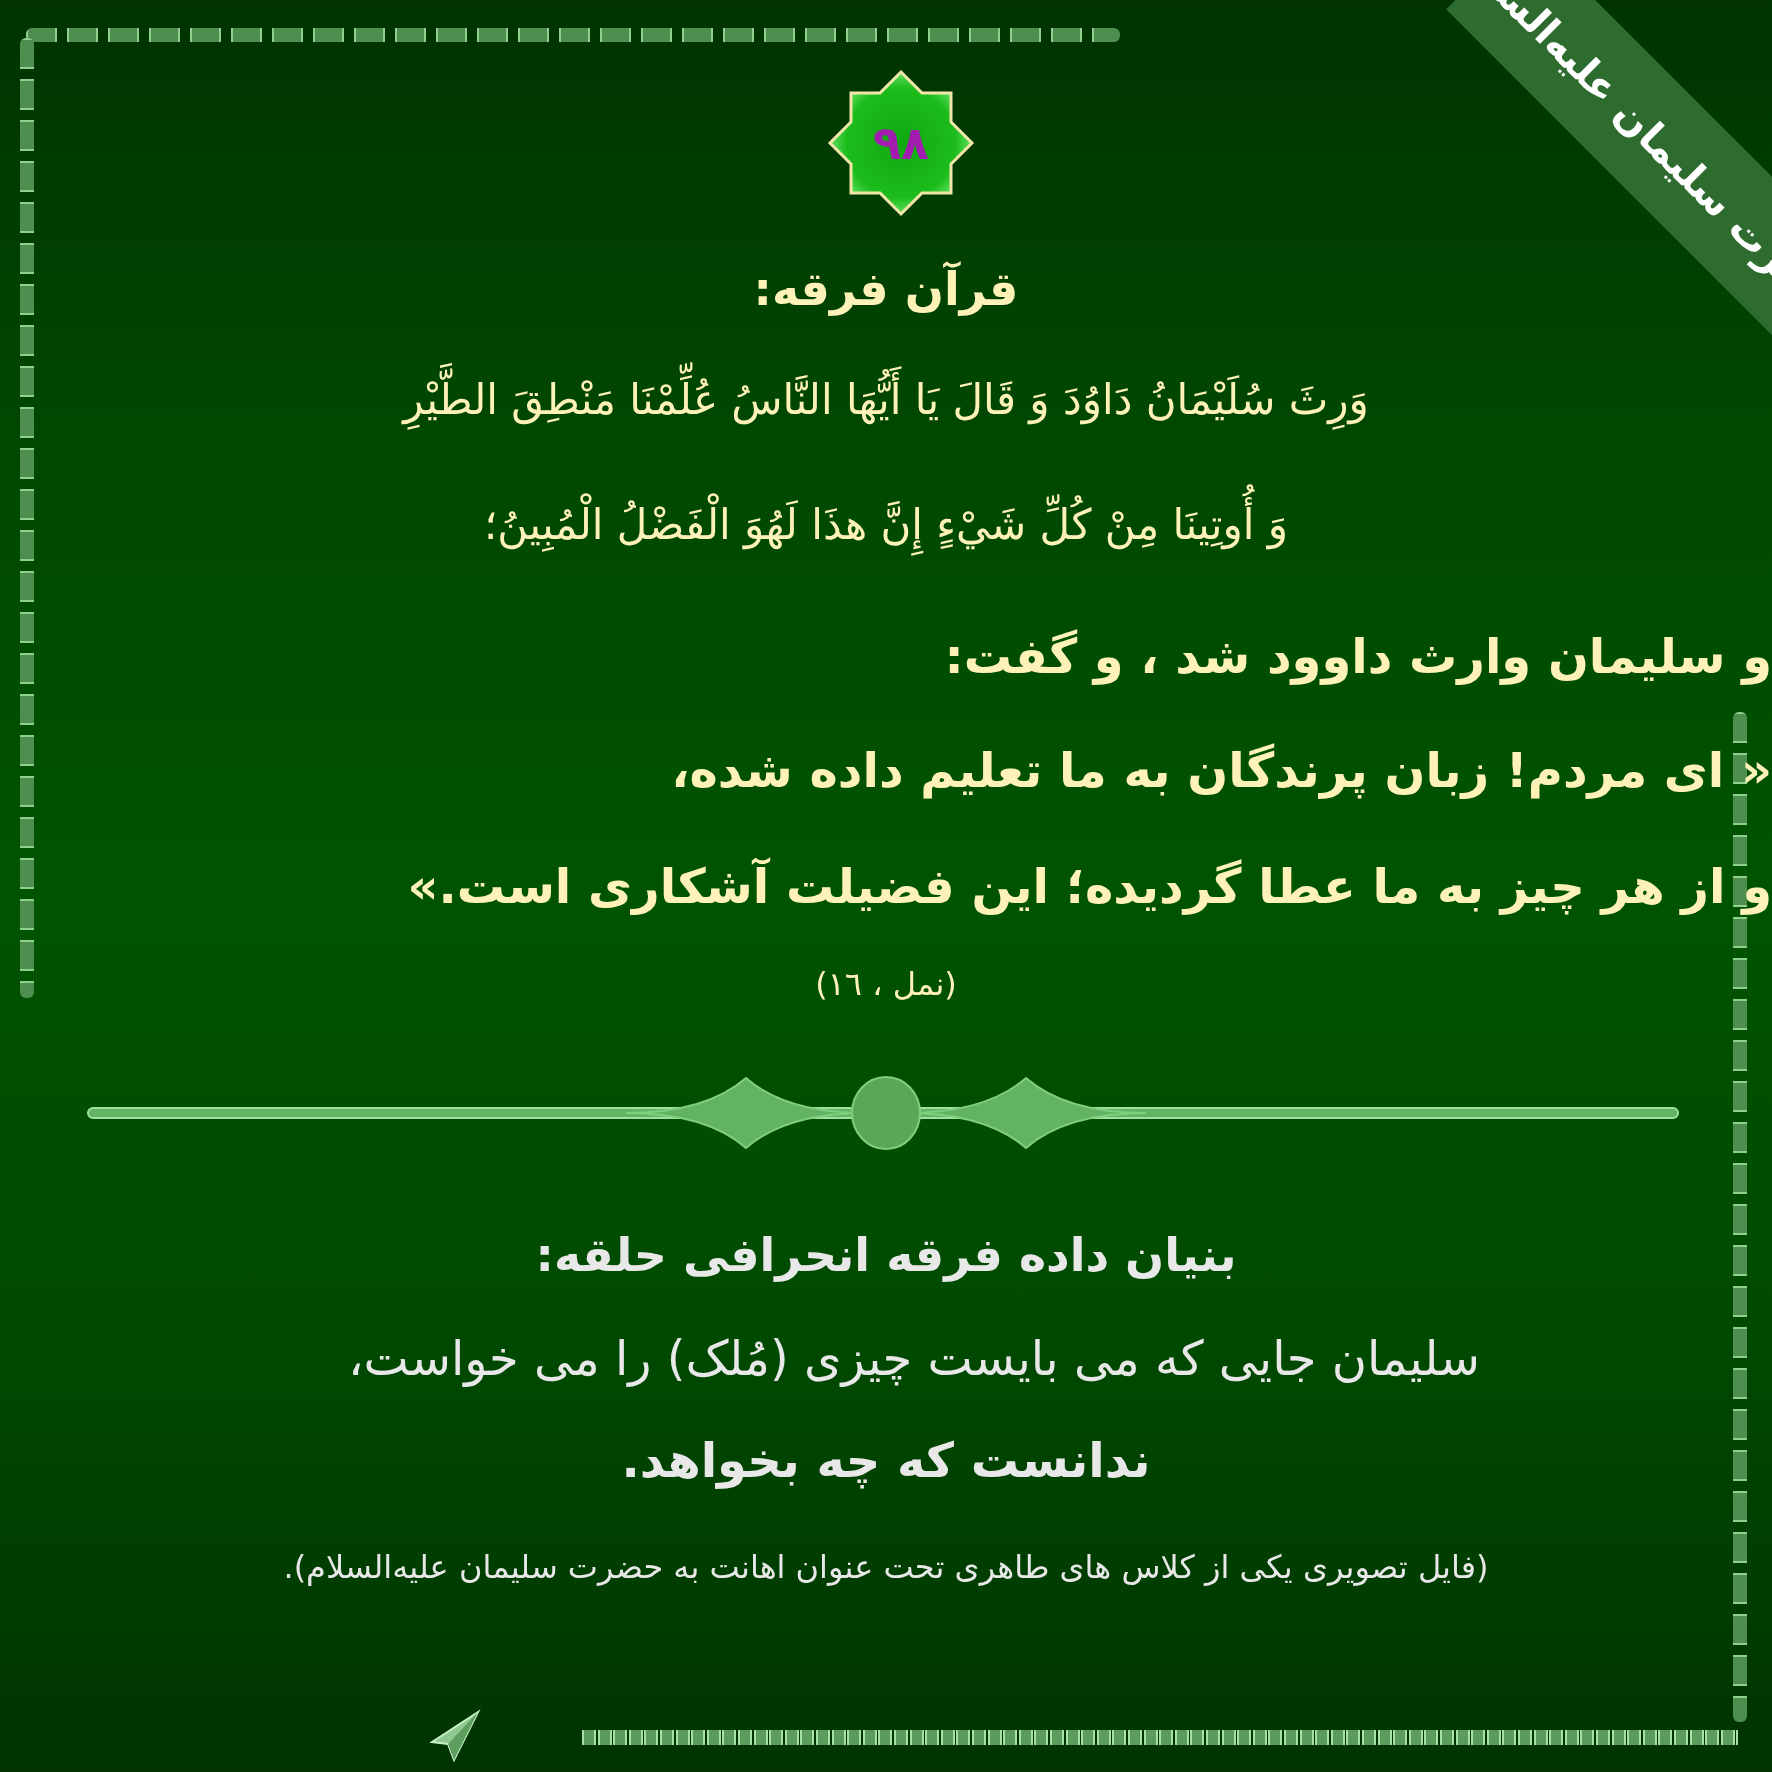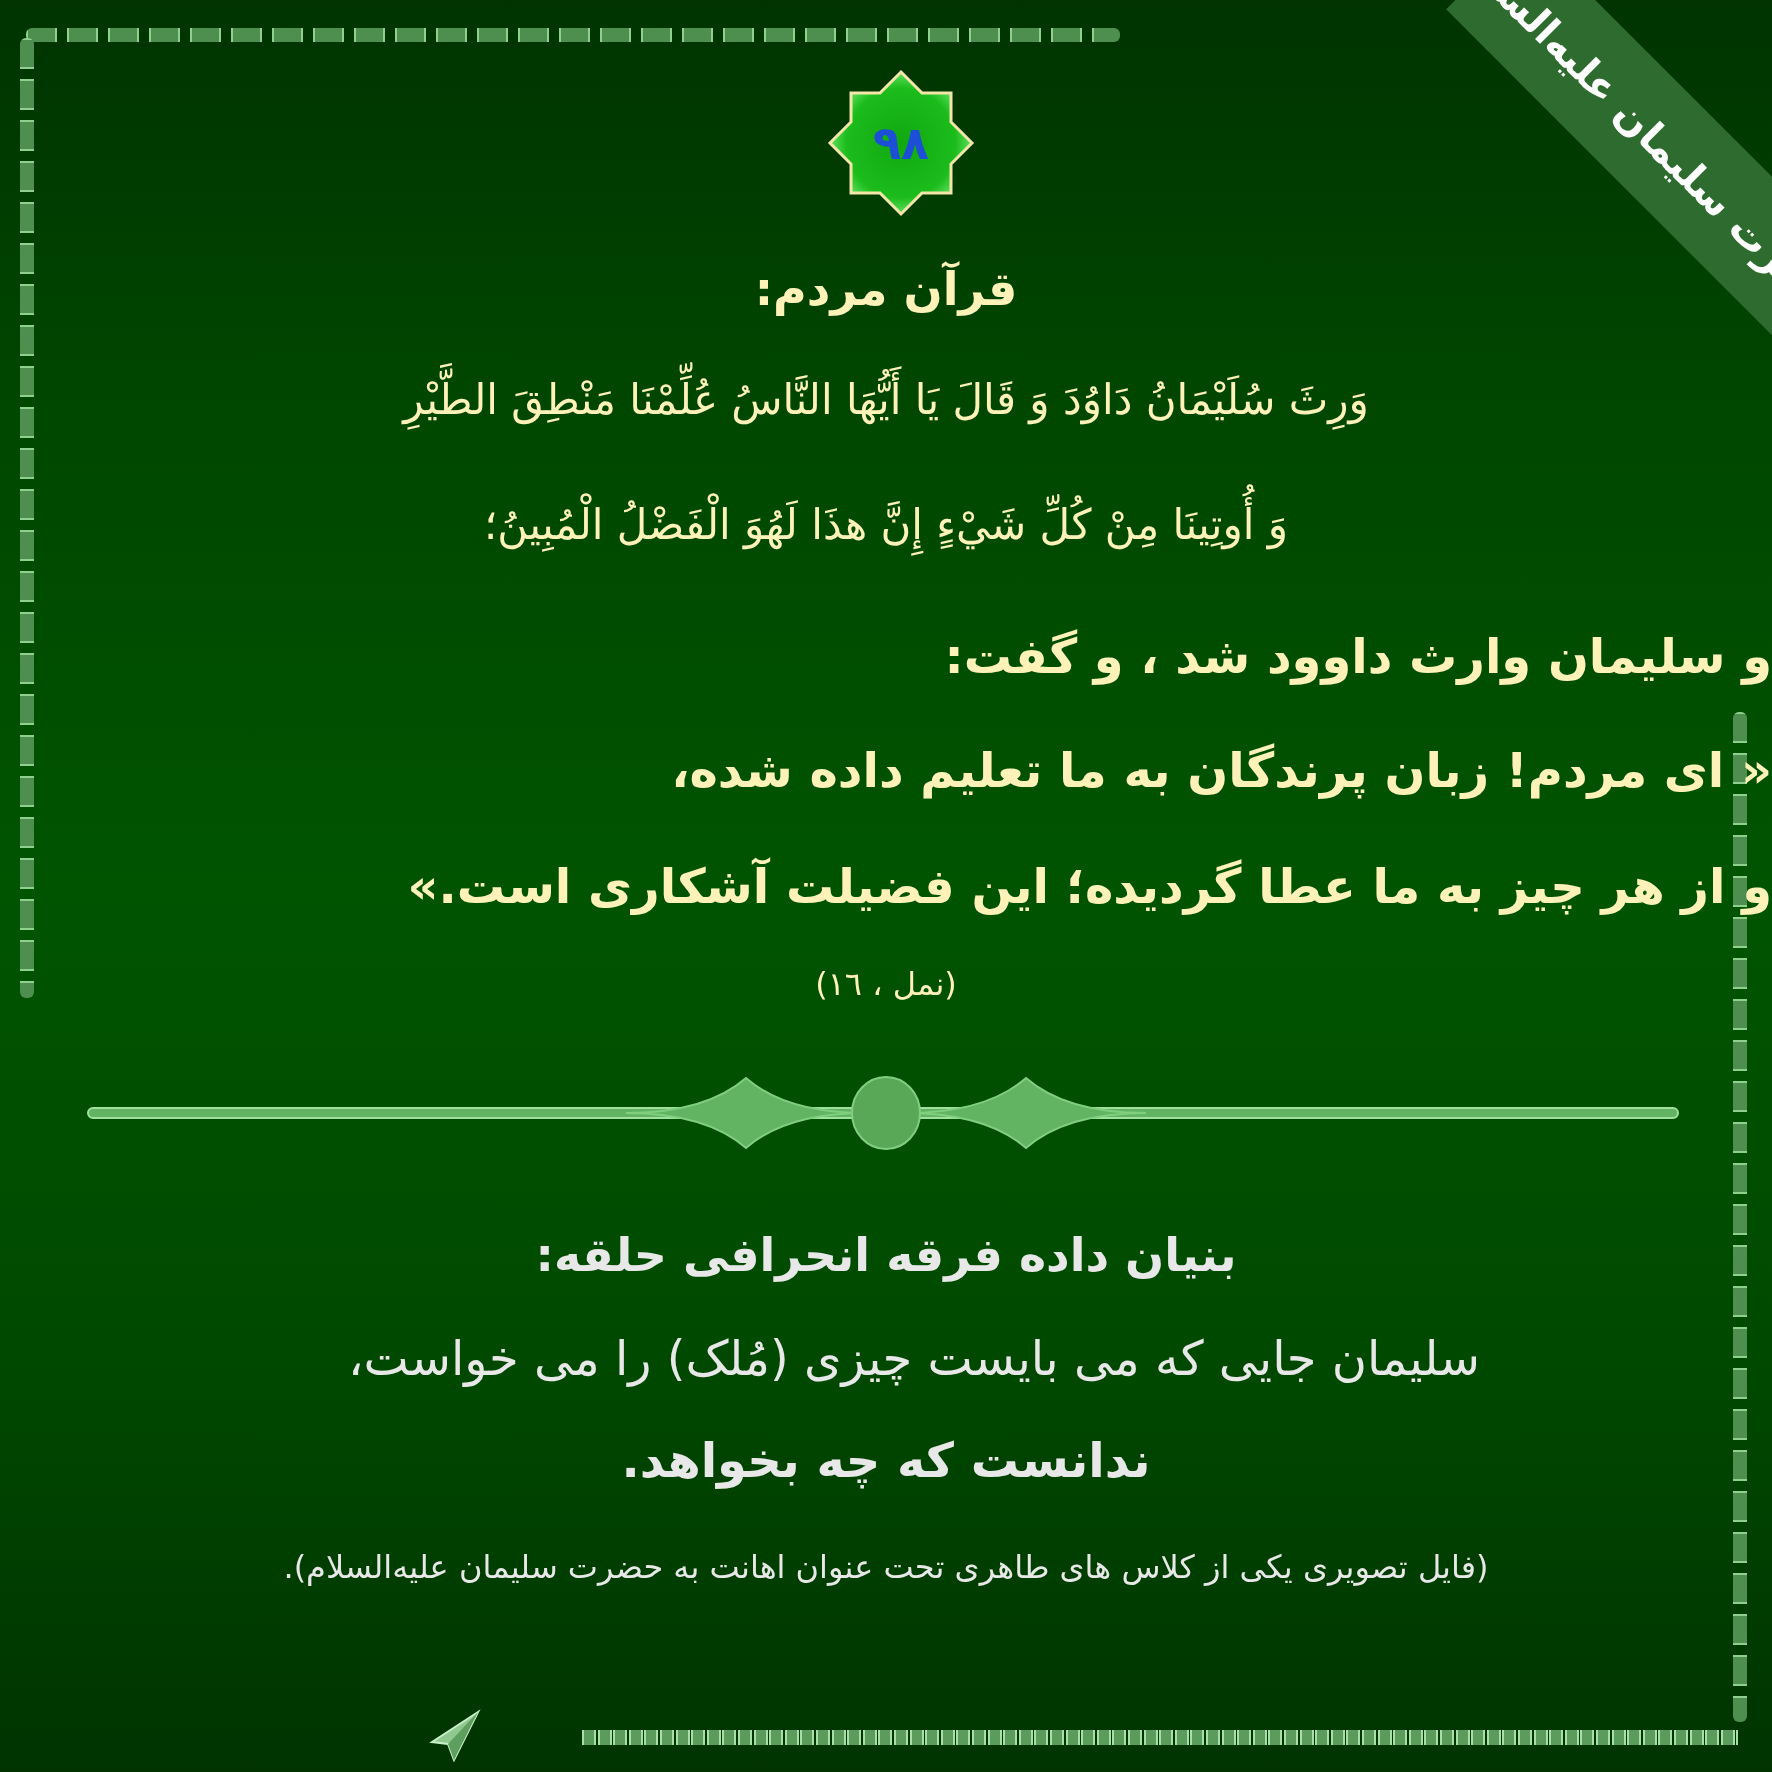--- a/index.html
+++ b/index.html
@@ -62,21 +62,21 @@
     }
     .badge-wrap {
       position: absolute;
       left: 826px; top: 68px;
       width: 150px; height: 150px;
     }
     .badge-num {
       position: absolute;
       left: 0; top: 0; width: 150px; height: 150px;
       display: flex; align-items: center; justify-content: center;
-      color: #1d4ed8; font-size: 46px; font-weight: bold;
+      color: #a21caf; font-size: 46px; font-weight: bold;
     }
     .center-line {
       position: absolute;
       left: 0; width: 1772px;
       text-align: center;
       direction: rtl;
       white-space: nowrap;
     }
     .cream { color: #fff2b8; }
     .grey { color: #e8e8e8; }
@@ -131,21 +131,21 @@
         <stop offset="0%" stop-color="#10a810"></stop>
         <stop offset="70%" stop-color="#1cbc1c"></stop>
         <stop offset="100%" stop-color="#7cf07c"></stop>
       </radialGradient>
     </defs>
     <polygon points="75,4 96,25 125,25 125,54 146,75 125,96 125,125 96,125 75,146 54,125 25,125 25,96 4,75 25,54 25,25 54,25" fill="url(#bg1)" stroke="#f3e6a8" stroke-width="3"></polygon>
   </svg>
   <div class="badge-num">۹۸</div>
 </div>
 
-<div class="center-line cream title-quran">قرآن مردم:</div>
+<div class="center-line cream title-quran">قرآن فرقه:</div>
 <div class="center-line cream verse verse1">وَرِثَ سُلَيْمَانُ دَاوُدَ وَ قَالَ يَا أَيُّهَا النَّاسُ عُلِّمْنَا مَنْطِقَ الطَّيْرِ</div>
 <div class="center-line cream verse verse2">وَ أُوتِينَا مِنْ كُلِّ شَيْءٍ إِنَّ هذَا لَهُوَ الْفَضْلُ الْمُبِينُ؛</div>
 <div class="center-line cream trans trans1">و سلیمان وارث داوود شد ، و گفت:</div>
 <div class="center-line cream trans trans2">« ای مردم! زبان پرندگان به ما تعلیم داده شده،</div>
 <div class="center-line cream trans trans3">و از هر چیز به ما عطا گردیده؛ این فضیلت آشکاری است.»</div>
 <div class="center-line cream ref">(نمل ، ١٦)</div>
 
 <svg class="divider" viewBox="0 0 1594 84">
   <rect x="2" y="36" width="1590" height="10" rx="5" fill="#62b462" stroke="#9fe09f" stroke-width="2"></rect>
   <path d="M 540 41 Q 620 41 660 6 Q 700 41 780 41 Q 700 41 660 76 Q 620 41 540 41 Z" fill="#62b462" stroke="#7fcf7f" stroke-width="2"></path>

